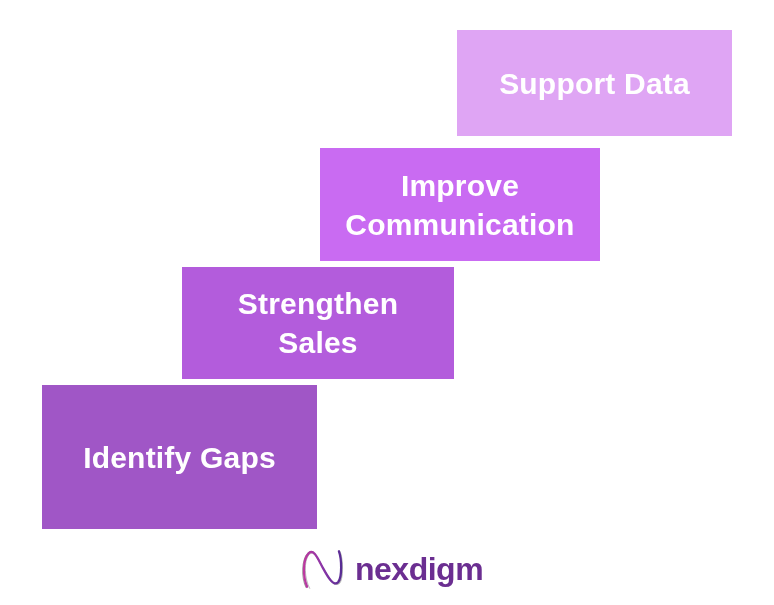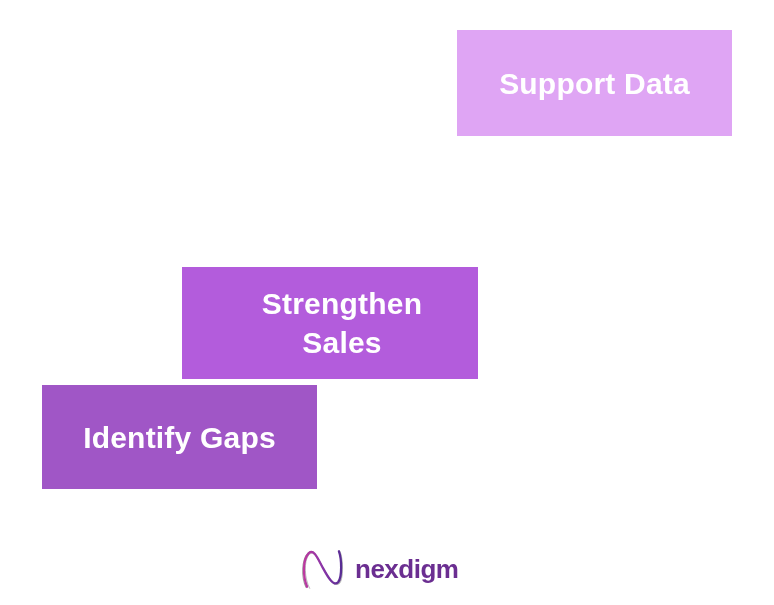--- a/index.html
+++ b/index.html
@@ -27,53 +27,57 @@
     text-align: center;
     color: #ffffff;
     font-weight: bold;
     font-size: 30px;
     line-height: 39px;
     white-space: pre-line;
     letter-spacing: 0.2px;
   }
   .step-0 { left: 457px; top: 30px;  width: 275px; height: 106px; }
   .step-1 { left: 320px; top: 148px; width: 280px; height: 113px; }
-  .step-2 { left: 182px; top: 267px; width: 272px; height: 112px; padding-left: 24px; }
-  .step-3 { left: 42px;  top: 385px; width: 275px; height: 104px; }
+  .step-2 { left: 182px; top: 267px; width: 272px; height: 112px; }
+  .step-3 { left: 42px;  top: 385px; width: 275px; height: 144px; }
 
   .logo {
     position: absolute;
     left: 300px;
     top: 546px;
     height: 46px;
     display: flex;
     align-items: center;
     gap: 9px;
   }
   .logo-icon {
     width: 46px;
     height: 46px;
     flex: 0 0 auto;
   }
   .logo-text {
     font-weight: bold;
-    font-size: 26px;
+    font-size: 32px;
     letter-spacing: -0.5px;
     line-height: 46px;
   }
 </style>
 </head>
 <body>
 
 <div class="canvas">
 
   <div class="step step-0" style="background: rgb(223, 165, 244);">
     <span class="step-label">Support Data</span>
   </div>
 
+  <div class="step step-1" style="background: rgb(201, 107, 242);">
+    <span class="step-label">Improve
+Communication</span>
+  </div>
 
   <div class="step step-2" style="background: rgb(179, 92, 220);">
     <span class="step-label">Strengthen
 Sales</span>
   </div>
 
   <div class="step step-3" style="background: rgb(160, 86, 198);">
     <span class="step-label">Identify Gaps</span>
   </div>
 

